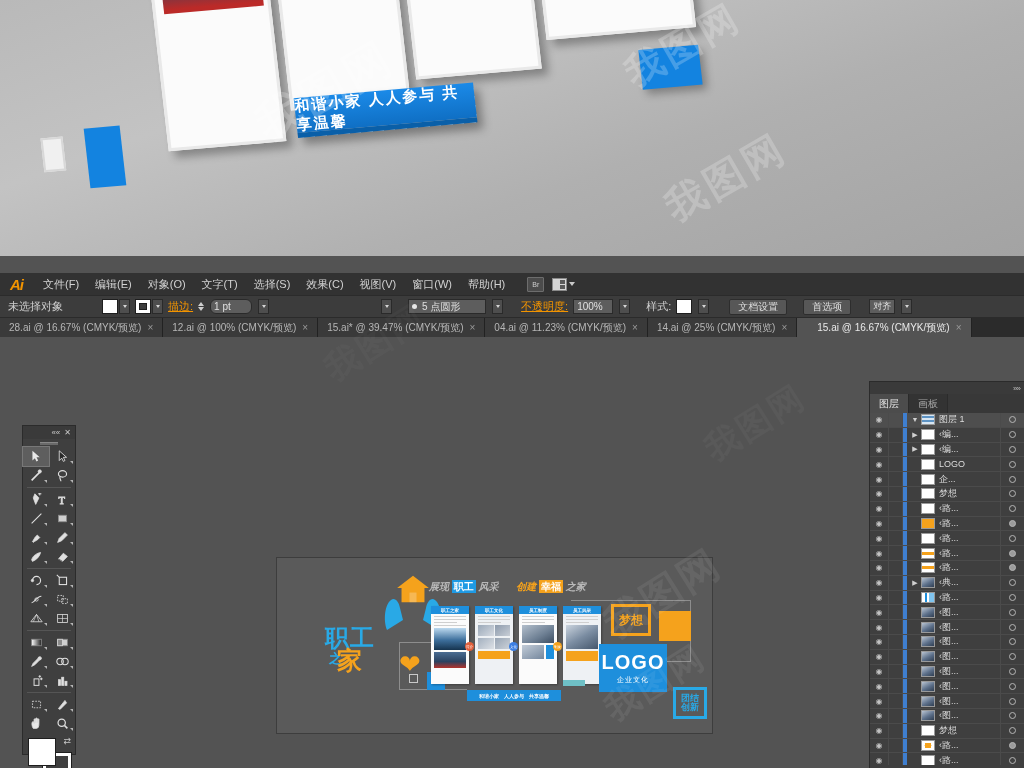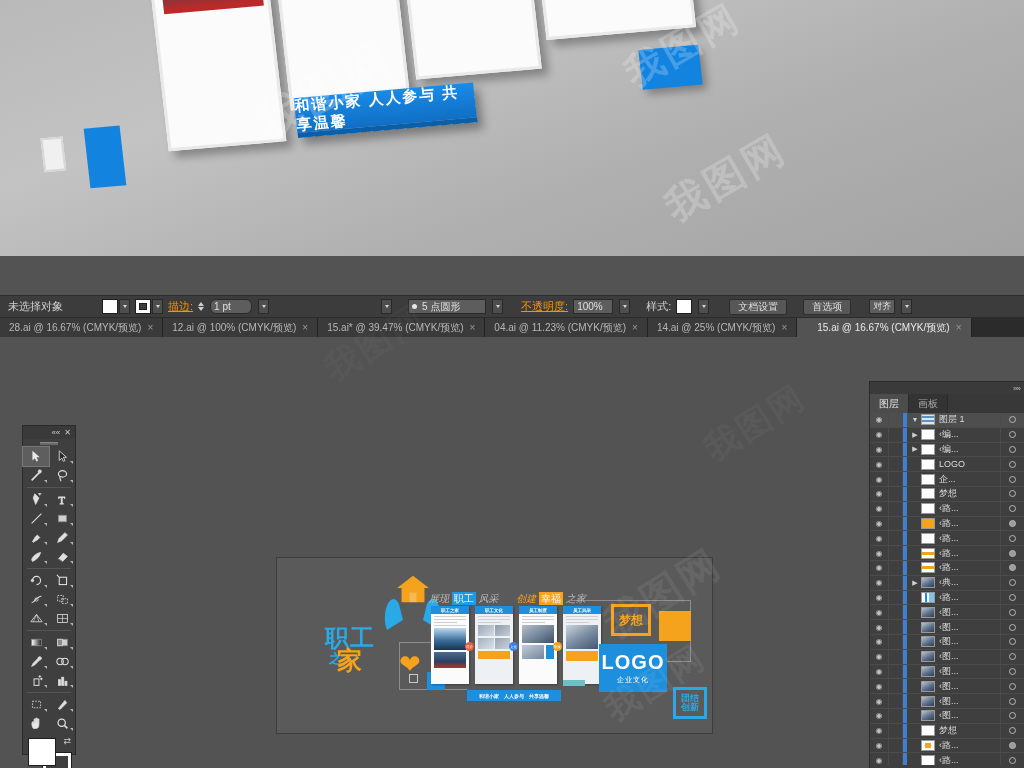--- a/index.html
+++ b/index.html
@@ -194,21 +194,21 @@
     background:#5a5a5a; border:1px solid #3d3d3d;
   }
   .ab-inner { position:absolute; inset:4px; }
   .art-logo { position:absolute; left:42px; top:14px; width:110px; height:110px; }
   .art-zgj1 { position:absolute; left:2px; top:46px; color:#29a9e6; font-weight:700; font-size:24px; letter-spacing:1px; }
   .art-zgj2 { position:absolute; left:14px; top:68px; color:#f5a21c; font-weight:700; font-size:25px; letter-spacing:1px;}
   .art-zhi { position:absolute; left:6px; top:74px; color:#29a9e6; font-weight:700; font-size:13px;}
   .art-heart { position:absolute; left:76px; top:73px; width:30px; height:28px; color:#f5a21c; font-size:26px; }
   .art-hands { position:absolute; left:58px; top:8px; color:#29a9e6; font-size:46px; }
   .art-house { position:absolute; left:72px; top:-2px; color:#f5a21c; font-size:26px;}
-  .art-slogan { position:absolute; left:148px; top:18px; white-space:nowrap; font-size:10px; font-weight:400;margin-top:12px; }
+  .art-slogan { position:absolute; left:148px; top:18px; white-space:nowrap; font-size:10px; font-weight:700; }
   .art-slogan .grey { color:#b9b9b9; font-style:italic; }
   .art-slogan .hlb { background:#1e9ae4; color:#fff; padding:1px 2px; }
   .art-slogan .hlo { background:#f5a21c; color:#fff; padding:1px 2px; }
   .art-slogan .org { color:#f5a21c; font-style:italic; }
   .panelcard {
     position:absolute; top:44px; width:38px; height:78px; background:#fbfbfb;
     box-shadow:1px 1px 2px rgba(0,0,0,.3);
   }
   .panelcard .ph { height:8px; background:#1e8fdc; color:#fff; font-size:4.5px;
      display:flex;align-items:center;justify-content:center; font-weight:700;}
@@ -289,20 +289,39 @@
 
     </div>
 
     <div class="pv-wm" style="left:250px;top:60px;">我图网</div>
     <div class="pv-wm" style="left:620px;top:20px;font-size:38px;">我图网</div>
     <div class="pv-wm" style="left:660px;top:150px;font-size:40px;">我图网</div>
   </div>
 
   <div id="ai">
 
+    <div class="menubar">
+      <div class="ai-logo">Ai</div>
+      <div class="menu-item">文件(F)</div>
+      <div class="menu-item">编辑(E)</div>
+      <div class="menu-item">对象(O)</div>
+      <div class="menu-item">文字(T)</div>
+      <div class="menu-item">选择(S)</div>
+      <div class="menu-item">效果(C)</div>
+      <div class="menu-item">视图(V)</div>
+      <div class="menu-item">窗口(W)</div>
+      <div class="menu-item">帮助(H)</div>
+      <div style="width:14px;"></div>
+      <div class="mb-btn">Br</div>
+      <div class="mb-arrange">
+        <div class="sq"></div>
+        <div class="caret"></div>
+      </div>
+      <div class="menu-spacer"></div>
+    </div>
 
     <div class="ctrlbar">
       <div class="cb-label" style="width:72px;">未选择对象</div>
       <div style="width:12px;"></div>
       <div class="swatch-wrap">
         <div class="swatch"></div>
         <div class="mini-drop">
             <div class="caret"></div>
           </div>
       </div>

